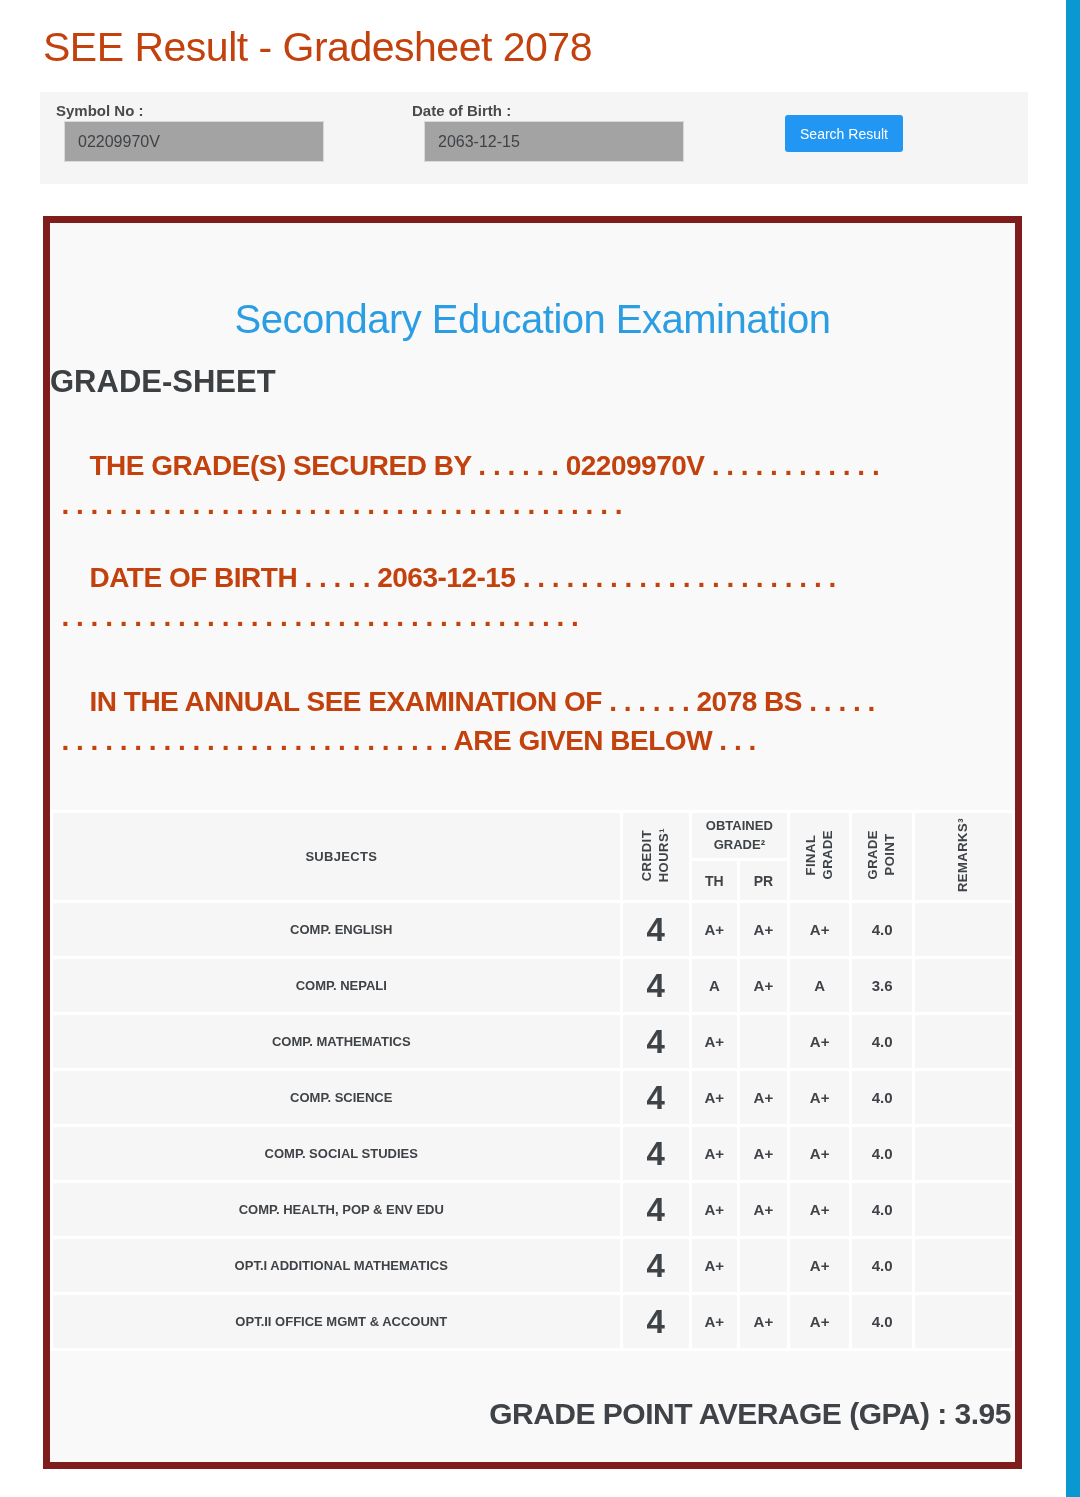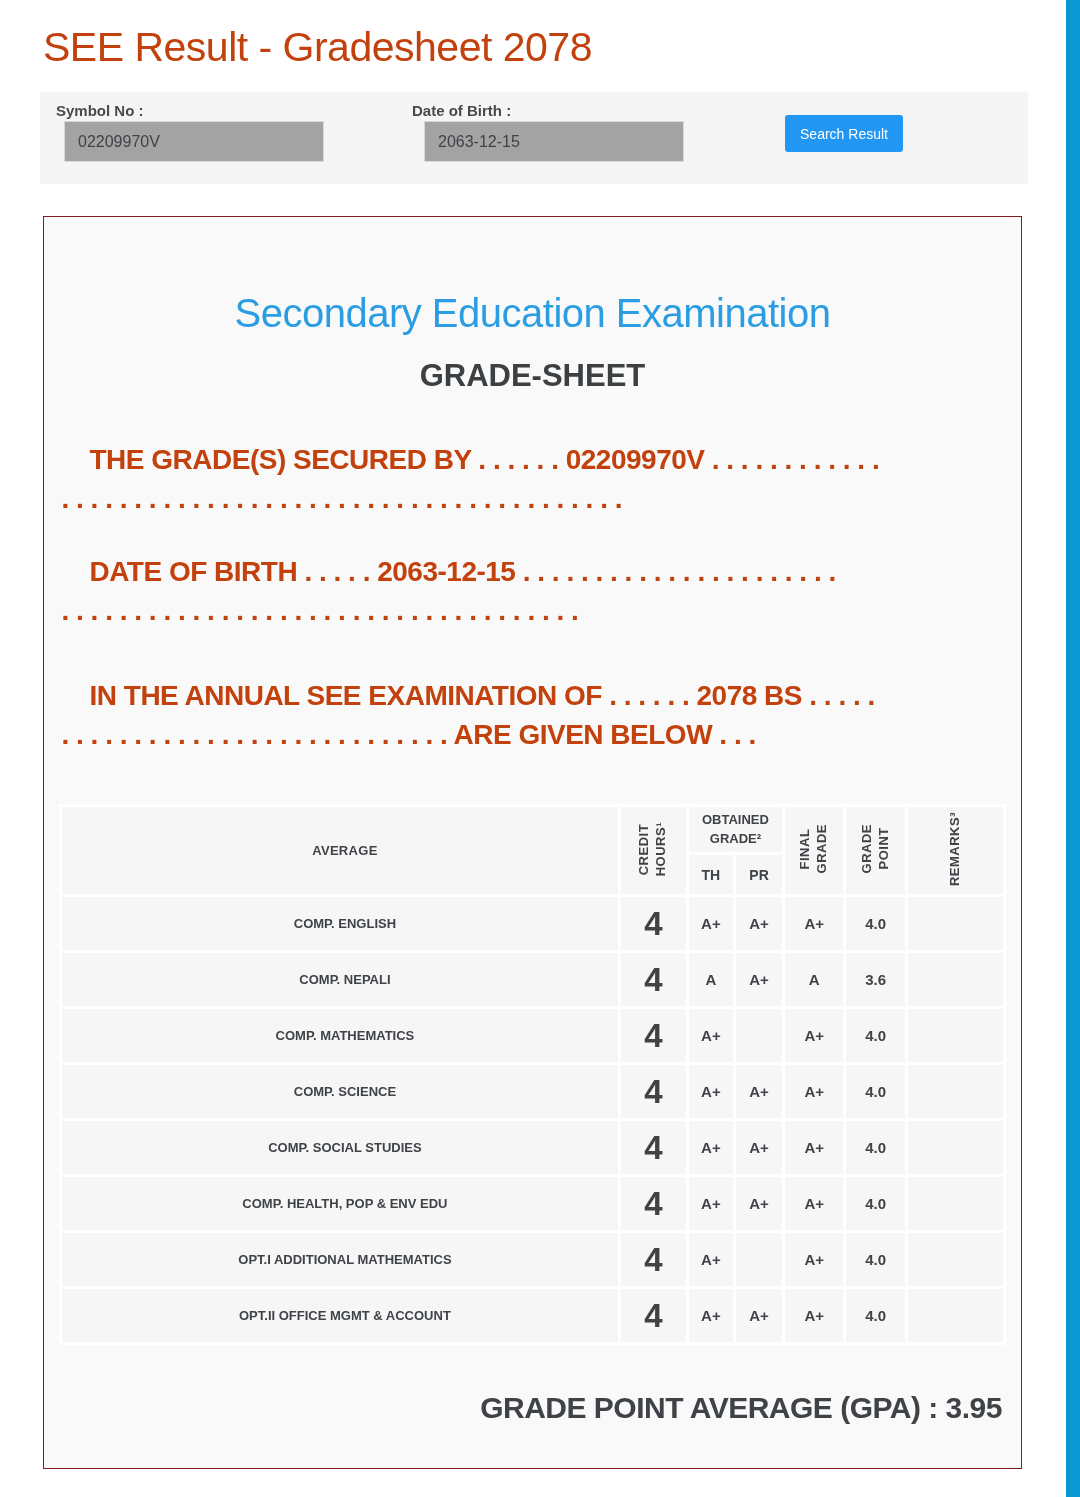--- a/index.html
+++ b/index.html
@@ -16,24 +16,24 @@
   .search-input { position:absolute; top:29px; width:260px; height:41px; background:#a3a3a3;
     border:1px solid #d9d9d9; font-size:16px; color:#3f4347; padding-left:13px;
     font-family:"Liberation Sans", sans-serif; }
   .inp-symbol { left:24px; }
   .inp-dob { left:384px; }
   .search-btn { position:absolute; left:745px; top:23px; width:118px; height:37px; background:#2196f3;
     color:#fff; border:none; border-radius:3px; font-size:14px; font-family:"Liberation Sans", sans-serif;
     cursor:pointer; }
 
   .card { margin:32px 0 0 43px; width:979px; height:1253px; background:#f9f9f9;
-    border:1px solid #7f1d1d; padding:0 15px; overflow:hidden; }
+    border:7px solid #7f1d1d; padding:0 0; overflow:hidden; }
   .sheet-heading { margin-top:74px; text-align:center; font-size:40px; font-weight:400;
     color:#2b9de3; letter-spacing:-0.5px; }
-  .sheet-subheading { margin-top:22px; text-align:center; font-size:31px; font-weight:bold; color:#3c4043; }
+  .sheet-subheading { margin-top:22px; text-align:left; font-size:31px; font-weight:bold; color:#3c4043; }
 
   .para { margin:46px auto 0; width:942px; font-size:28px; font-weight:bold; color:#c2410c;
     line-height:39px; letter-spacing:-0.5px; }
   .para.tight { margin-top:34px; }
   .para .line1 { text-indent:28px; white-space:nowrap; overflow:hidden; }
   .para .line2 { white-space:nowrap; overflow:hidden; }
 
   table.grades { width:100%; margin-top:50px; border-collapse:collapse; table-layout:fixed; }
   table.grades th, table.grades td { background:#f6f6f6; border:3px solid #fff;
     text-align:center; vertical-align:middle; color:#3f4347; }
@@ -92,21 +92,21 @@
       <col style="width:59.2%">
         <col style="width:7.2%">
         <col style="width:5.0%">
         <col style="width:5.2%">
       <col style="width:6.5%">
         <col style="width:6.5%">
         <col style="width:10.4%">
     </colgroup>
     <thead>
       <tr class="hdr-row1">
-        <th class="subjects-h" rowspan="2">AVERAGE</th>
+        <th class="subjects-h" rowspan="2">SUBJECTS</th>
         <th rowspan="2"><span class="vert">CREDIT
 HOURS¹</span></th>
         <th colspan="2"><span class="obtained">OBTAINED
 GRADE²</span></th>
         <th rowspan="2"><span class="vert">FINAL
 GRADE</span></th>
         <th rowspan="2"><span class="vert">GRADE
 POINT</span></th>
         <th rowspan="2"><span class="vert">REMARKS³</span></th>
       </tr>

